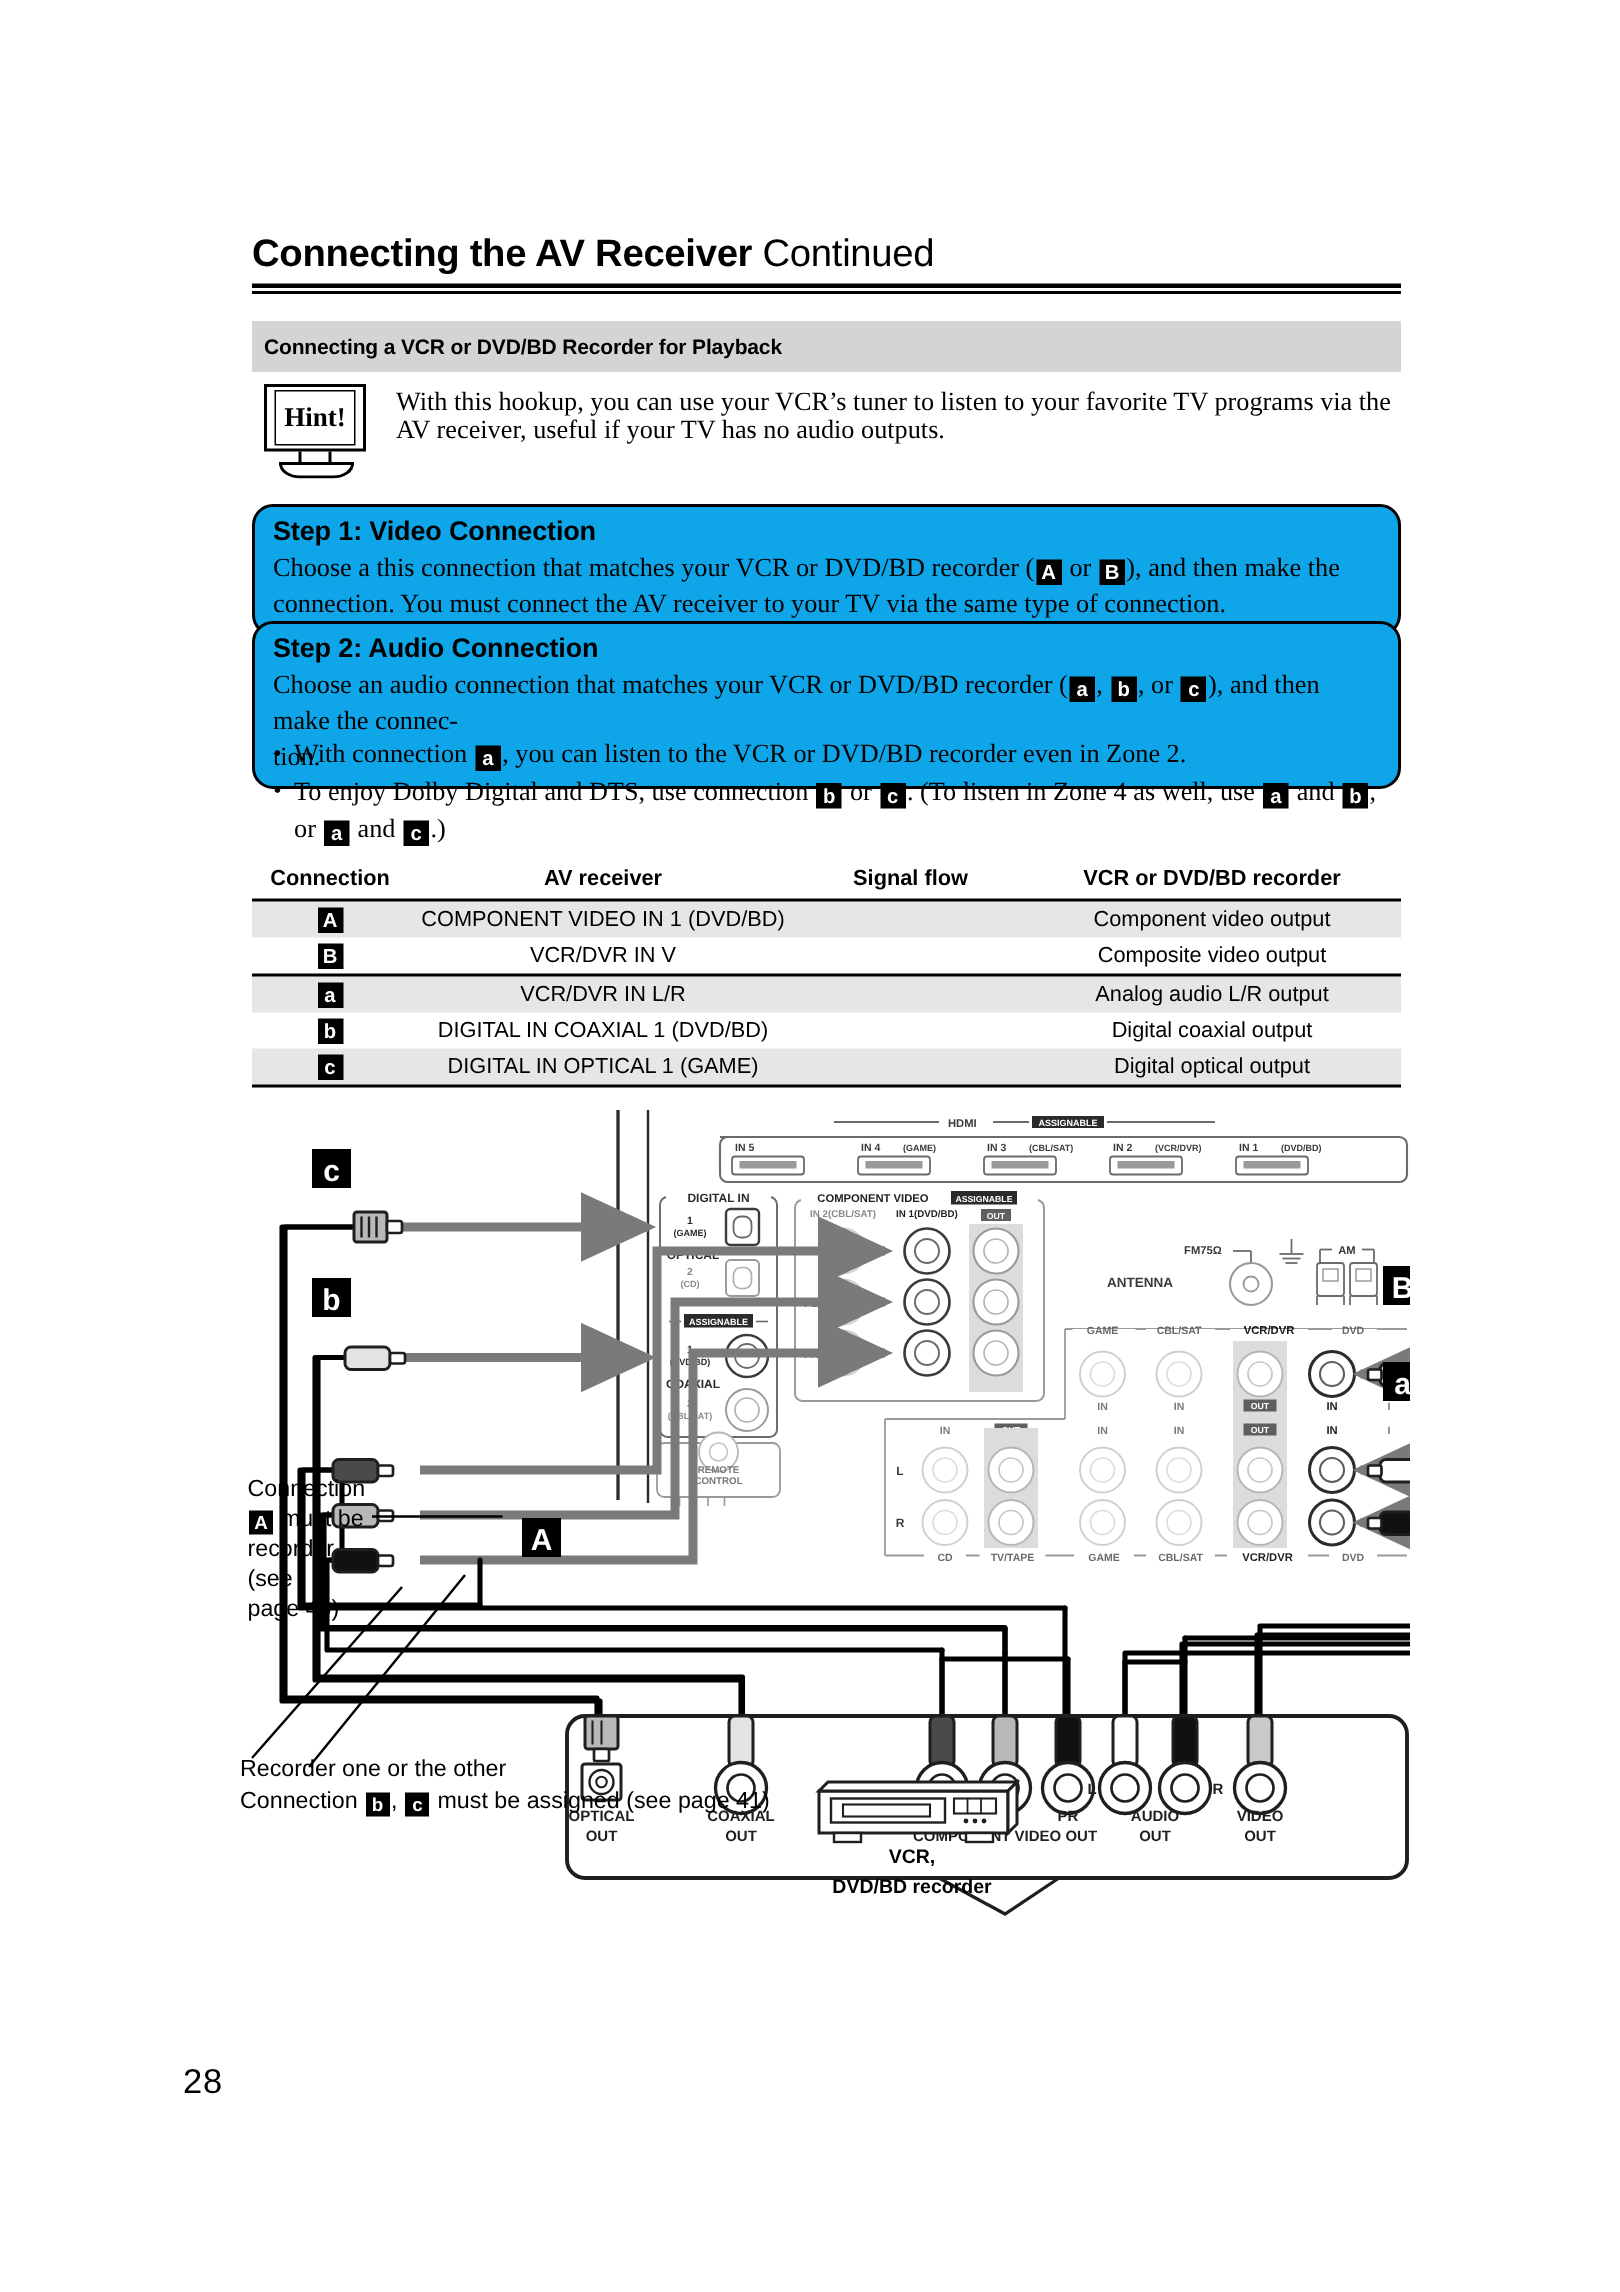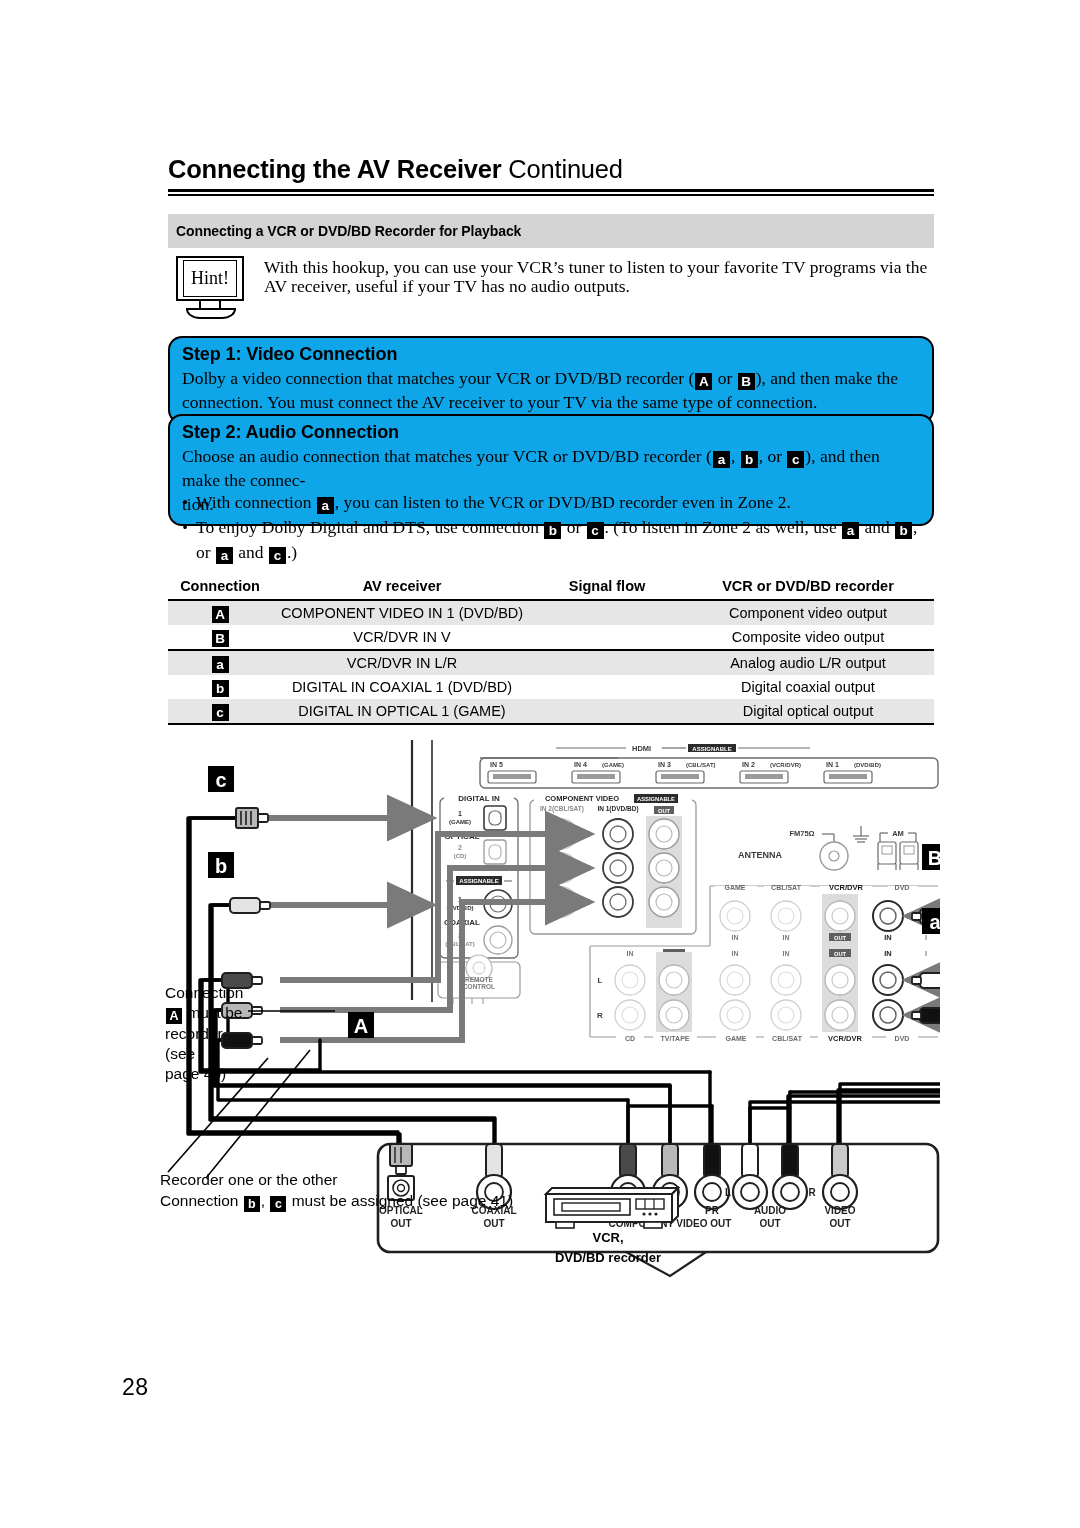--- a/index.html
+++ b/index.html
@@ -95,20 +95,21 @@
     border: 1px solid #000;
     box-sizing: border-box;
     background: #fff;
     display: flex;
     align-items: center;
     justify-content: center;
   }
   .tv-screen-inner span {
     font-family: "Liberation Serif", serif;
     font-size: 18px;
+    font-weight: bold;
   }
   .tv-neck {
     position: absolute;
     left: 31px; top: 45px;
     width: 22px; height: 9px;
     border-left: 2px solid #000;
     border-right: 2px solid #000;
     box-sizing: border-box;
     transform: perspective(40px) rotateX(0deg);
   }
@@ -294,36 +295,36 @@
           <span>Hint!</span>
         </div>
       <div class="tv-neck"></div>
       <div class="tv-base"></div>
     </div>
     <div id="hint-text">With this hookup, you can use your VCR’s tuner to listen to your favorite TV programs via the AV receiver, useful if your TV has no audio outputs.</div>
   </div>
 
   <div class="step-box" id="step-1">
     <div class="step-title">Step 1: Video Connection</div>
-    <div class="step-body"><span>Dolby a video connection that matches your VCR or DVD/BD recorder (</span><span class="chip">A</span><span> or </span><span class="chip">B</span><span>), and then make the connection. You must connect the AV receiver to your TV via the same type of connection.</span></div>
+    <div class="step-body"><span>Choose a this connection that matches your VCR or DVD/BD recorder (</span><span class="chip">A</span><span> or </span><span class="chip">B</span><span>), and then make the connection. You must connect the AV receiver to your TV via the same type of connection.</span></div>
   </div>
 
   <div class="step-box" id="step-2">
     <div class="step-title">Step 2: Audio Connection</div>
     <div class="step-body"><span>Choose an audio connection that matches your VCR or DVD/BD recorder (</span><span class="chip">a</span><span>, </span><span class="chip">b</span><span>, or </span><span class="chip">c</span><span>), and then make the connec-</span><br><span>tion.</span></div>
   </div>
 
   <div id="bullets">
     <div class="bullet-row">
       <div class="dot">•</div>
       <div class="btext"><span>With connection </span><span class="chip">a</span><span>, you can listen to the VCR or DVD/BD recorder even in Zone 2.</span></div>
     </div>
     <div class="bullet-row">
       <div class="dot">•</div>
-      <div class="btext"><span>To enjoy Dolby Digital and DTS, use connection </span><span class="chip">b</span><span> or </span><span class="chip">c</span><span>. (To listen in Zone 2 as well, use </span><span class="chip">a</span><span> and </span><span class="chip">b</span><span>, or </span><span class="chip">a</span><span> and </span><span class="chip">c</span><span>.)</span></div>
+      <div class="btext"><span>To enjoy Dolby Digital and DTS, use connection </span><span class="chip">b</span><span> or </span><span class="chip">c</span><span>. (To listen in Zone 4 as well, use </span><span class="chip">a</span><span> and </span><span class="chip">b</span><span>, or </span><span class="chip">a</span><span> and </span><span class="chip">c</span><span>.)</span></div>
     </div>
   </div>
 
   <table id="conn-table">
     <thead>
       <tr>
         <th class="col-conn">Connection</th>
         <th class="col-recv">AV receiver</th>
         <th class="col-flow">Signal flow</th>
         <th class="col-vcr">VCR or DVD/BD recorder</th>

